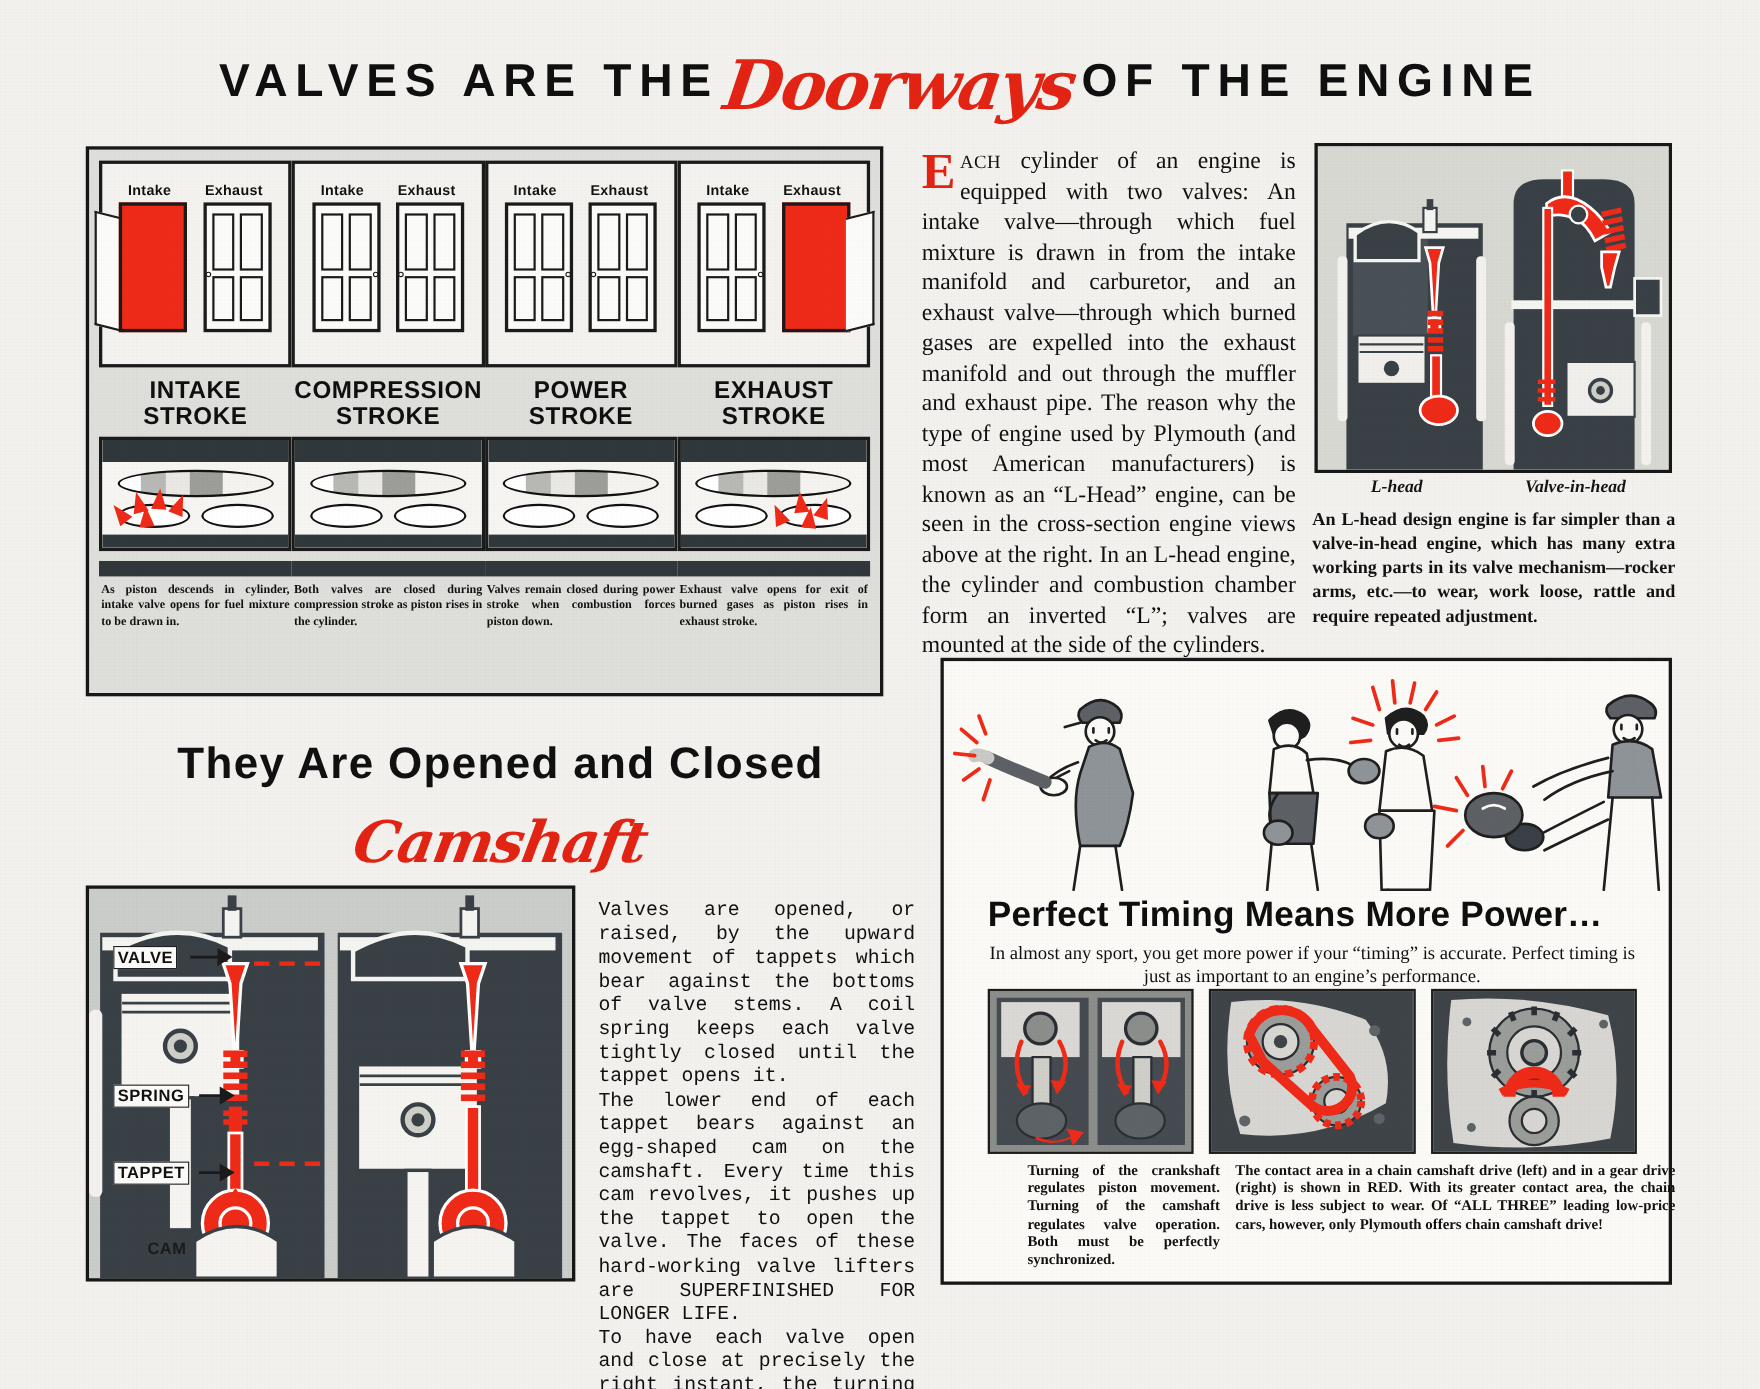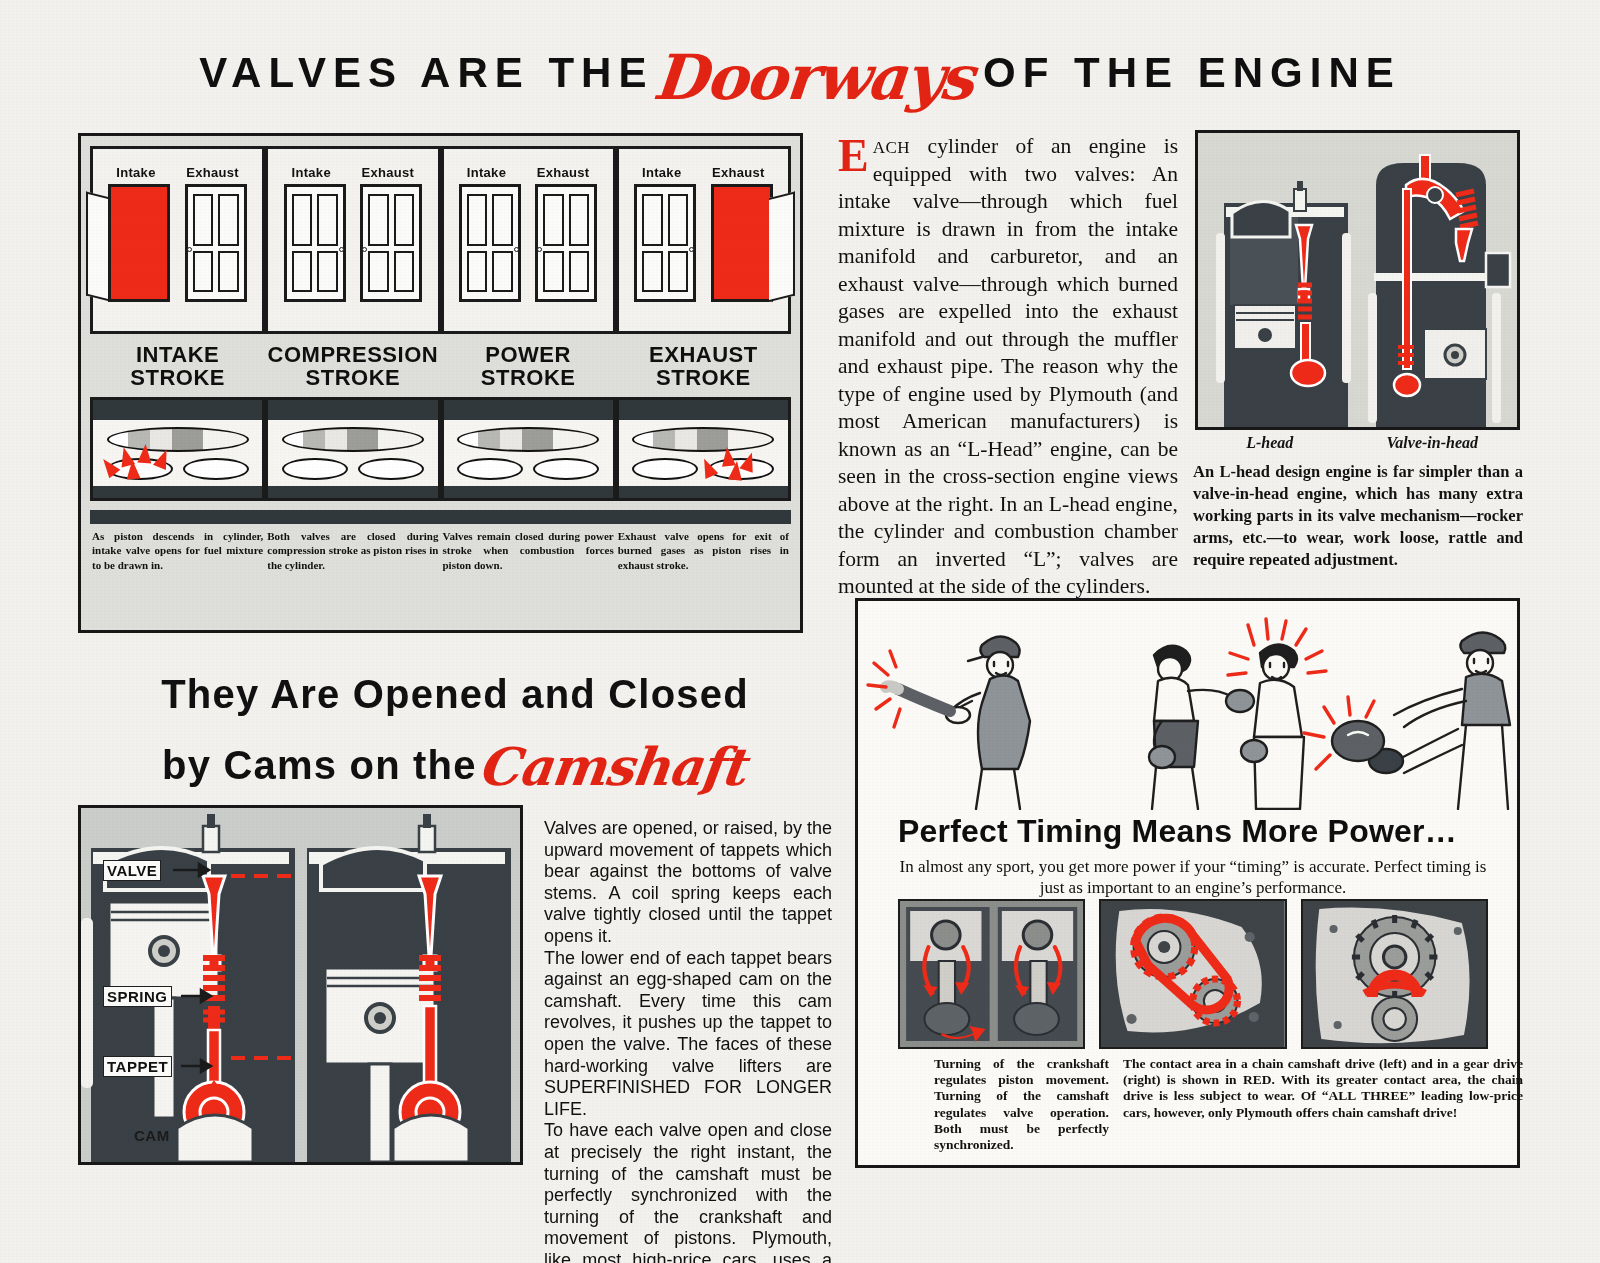--- a/index.html
+++ b/index.html
@@ -149,21 +149,21 @@
   .cam-label{
     position:absolute; background:#fbfbf9; border:1.5px solid #202020;
     font-family:"Liberation Sans", sans-serif; font-weight:bold;
     font-size:15px; letter-spacing:.5px; padding:1px 3px; color:#111; z-index:6;
   }
 
   
   #camtext{ position:absolute; left:544px; top:818px; width:288px; }
   #camtext p{
     margin:0; font-size:18px; line-height:1.2; text-align:justify;
-    font-family:Liberation Sans, sans-serif; color:#111; hyphens:auto;
+    font-family:Liberation Mono, monospace; color:#111; hyphens:auto;
   }
 
   
   #timing{ left:855px; top:598px; width:665px; height:570px; background:#fbfaf7;
            padding:12px; }
   #sportstrip{ position:absolute; left:4px; top:4px; right:4px; height:205px;
                background:#fbfaf7; overflow:hidden; }
   #timing-title{
     position:absolute; left:40px; top:212px; width:600px;
     font-family:"Liberation Sans", sans-serif; font-weight:bold;
@@ -454,21 +454,20 @@
   </div>
   <div class="eng-labels">
     <span id="lbl-lhead">L-head</span>
     <span id="lbl-vih">Valve-in-head</span>
   </div>
   <div id="engcap">An L-head design engine is far simpler than a valve-in-head engine, which has many extra working parts in its valve mechanism—rocker arms, etc.—to wear, work loose, rattle and require repeated adjustment.</div>
 
   <div id="head2">
     <div class="l1">They Are Opened and Closed</div>
     <div class="l2">
-      <span>by Cams on the</span>
       <span class="script2">Camshaft</span>
     </div>
   </div>
 
   <div class="framed" id="camfig">
     <svg width="439" height="354" viewBox="0 0 439 354">
       <rect x="0" y="0" width="439" height="354" fill="#cbcdca"></rect>
 
       <g>
         <path d="M10 40 L10 354 L214 354 L214 40 Z" fill="#3a4146"></path>

